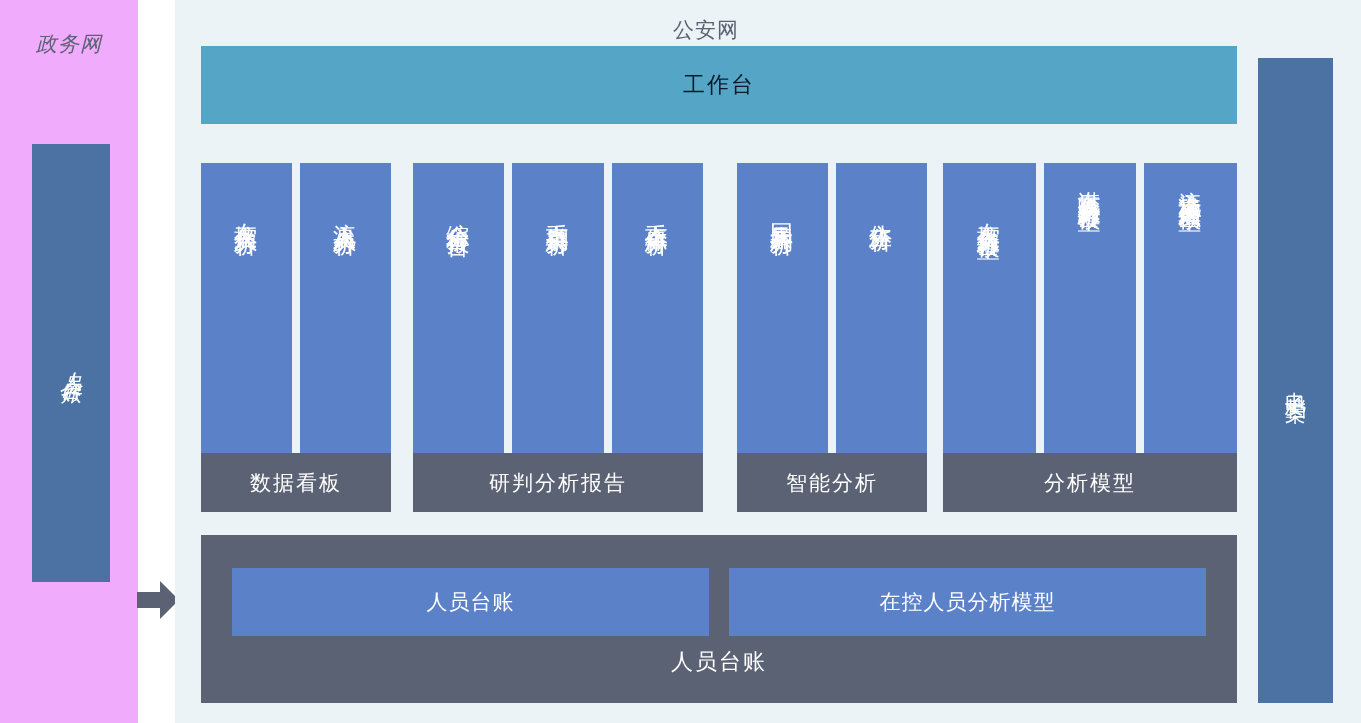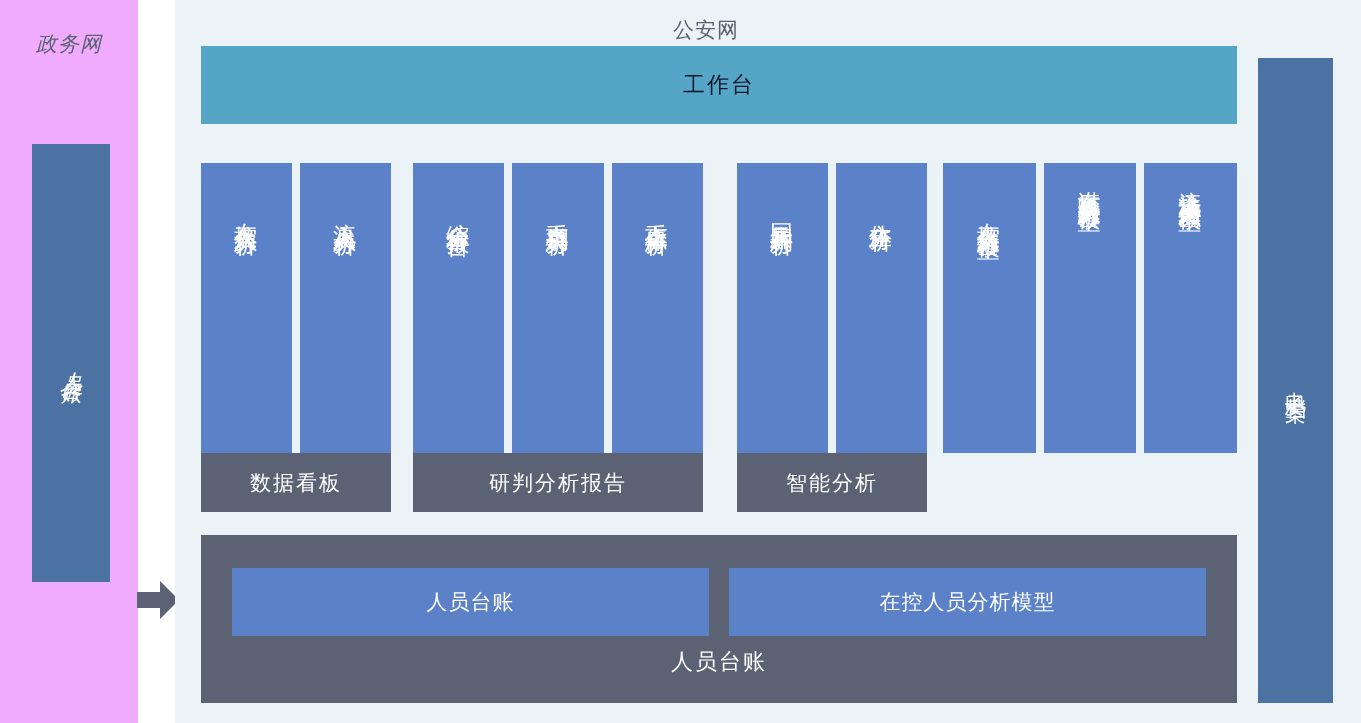--- a/index.html
+++ b/index.html
@@ -207,20 +207,21 @@
             <div class="col-inner" style="padding-top:10px;">
               <span class="vtext">潜在风险人员分析模型</span>
             </div>
           </div>
           <div class="col">
             <div class="col-inner" style="padding-top:10px;">
               <span class="vtext">流入涉稳重点人员模型</span>
             </div>
           </div>
         </div>
+        <div class="group-band">分析模型</div>
       </div>
 
     </div>
 
     <div id="ledger-panel">
       <div id="ledger-cards">
         <div class="lcard">人员台账</div>
         <div class="lcard">在控人员分析模型</div>
       </div>
       <div id="ledger-caption">人员台账</div>

